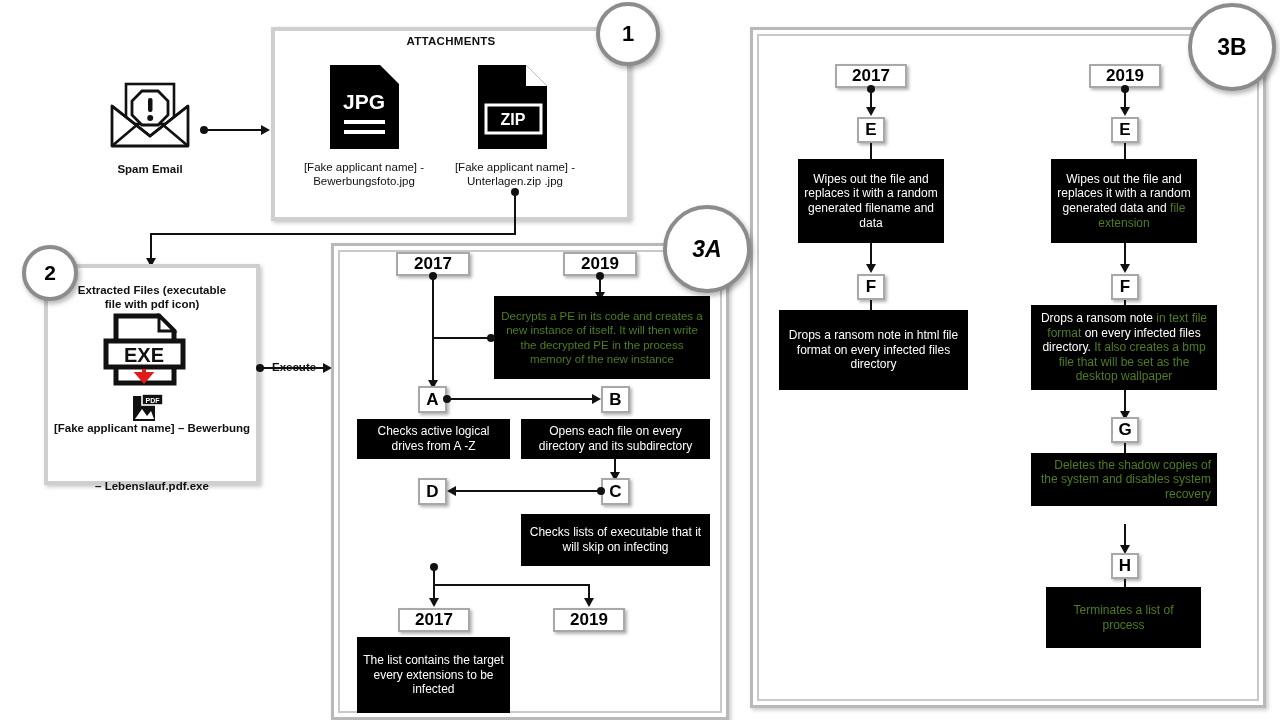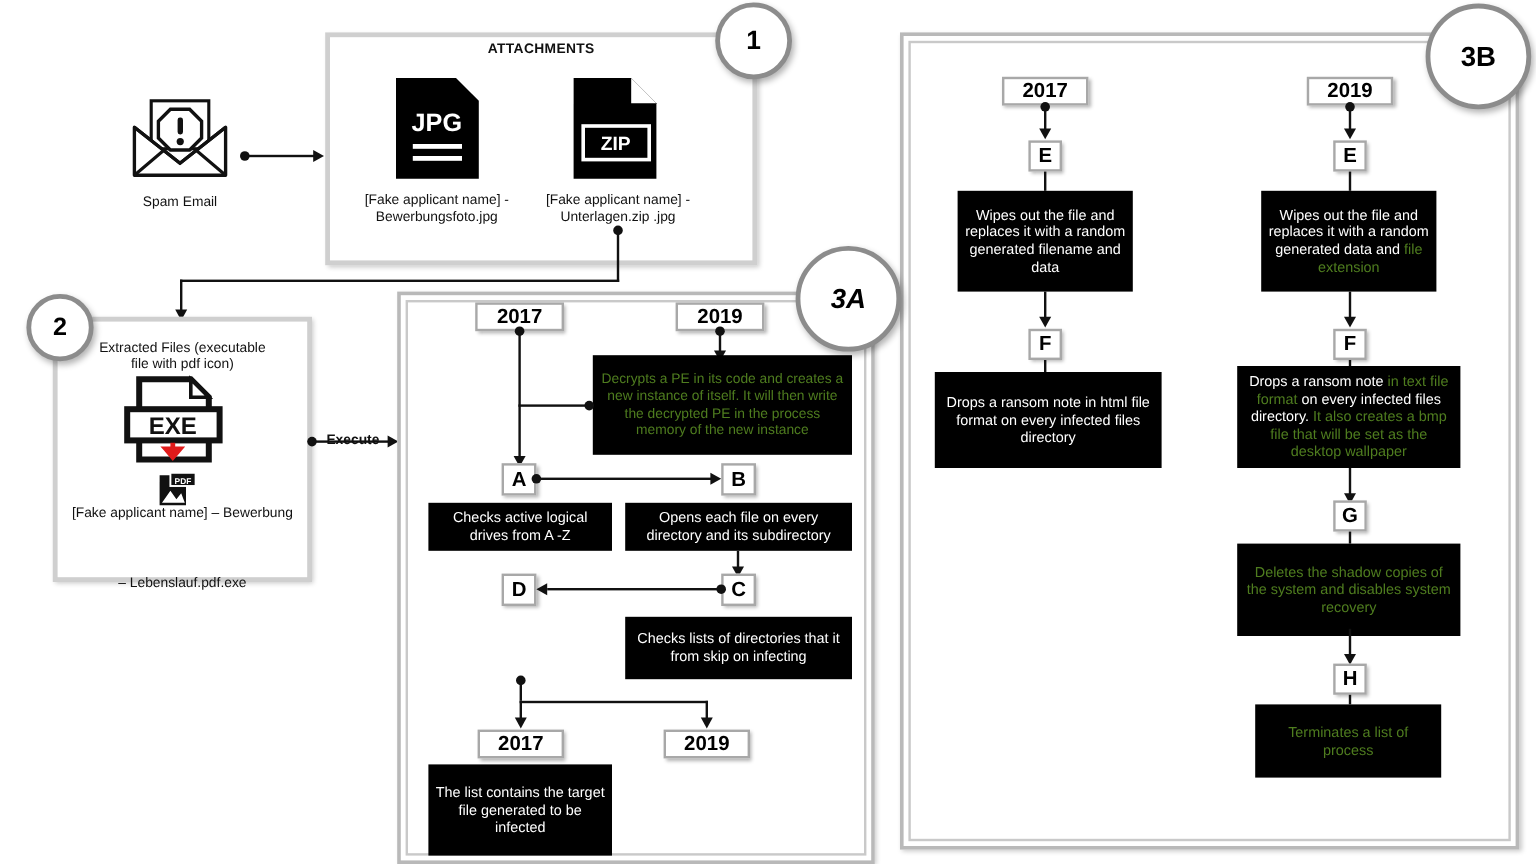--- a/index.html
+++ b/index.html
@@ -44,21 +44,21 @@
   .ln-h{position:absolute;height:2px;background:#111;}
   .dot{position:absolute;width:8px;height:8px;border-radius:50%;background:#111;}
   .arr-d{position:absolute;width:0;height:0;border-left:5px solid transparent;
          border-right:5px solid transparent;border-top:9px solid #111;}
   .arr-r{position:absolute;width:0;height:0;border-top:5px solid transparent;
          border-bottom:5px solid transparent;border-left:9px solid #111;}
   .arr-l{position:absolute;width:0;height:0;border-top:5px solid transparent;
          border-bottom:5px solid transparent;border-right:9px solid #111;}
 
   
-  .cap{position:absolute;text-align:center;font-size:11.5px;line-height:1.25;font-weight:normal;color:#111;}
+  .cap{position:absolute;text-align:center;font-size:11.5px;line-height:1.25;font-weight:bold;color:#111;}
   .cap-n{font-weight:normal;}
   .hdr{position:absolute;text-align:center;font-size:11.5px;font-weight:bold;letter-spacing:.3px;color:#111;}
   .edge-label{position:absolute;font-size:11.5px;font-weight:bold;color:#111;}
 </style>
 </head>
 <body>
 
 <div id="stage">
 
   <div class="panel-single" style="left:271px;top:27px;width:360px;height:194px;"></div>
@@ -188,36 +188,36 @@
   <div class="ln-v" style="left:614px;top:459px;height:16px;"></div>
   <div class="arr-d" style="left:610px;top:472px;"></div>
 
   <div class="letbox" style="left:601px;top:478px;width:29px;height:27px;">C</div>
   <div class="letbox" style="left:418px;top:478px;width:29px;height:27px;">D</div>
   <div class="dot" style="left:597px;top:487px;"></div>
   <div class="ln-h" style="left:456px;top:490px;width:145px;"></div>
   <div class="arr-l" style="left:447px;top:486px;"></div>
 
   <div class="blk" style="left:521px;top:514px;width:189px;height:52px;font-size:12px;">
-    <span>Checks lists of directories that it from skip on infecting</span>
+    <span>Checks lists of executable that it will skip on infecting</span>
   </div>
 
   <div class="dot" style="left:430px;top:563px;"></div>
   <div class="ln-v" style="left:433px;top:566px;height:18px;"></div>
   <div class="ln-h" style="left:433px;top:584px;width:157px;"></div>
   <div class="ln-v" style="left:433px;top:584px;height:17px;"></div>
   <div class="ln-v" style="left:588px;top:584px;height:17px;"></div>
   <div class="arr-d" style="left:429px;top:598px;"></div>
   <div class="arr-d" style="left:584px;top:598px;"></div>
 
   <div class="yearbox" style="left:398px;top:608px;width:72px;height:24px;font-size:17px;">2017</div>
   <div class="yearbox" style="left:553px;top:608px;width:72px;height:24px;font-size:17px;">2019</div>
 
   <div class="blk" style="left:357px;top:637px;width:153px;height:76px;font-size:12px;">
-    <span><span>The list contains the target file generated to be infected</span></span>
+    <span><span>The list contains the target every extensions to be infected</span></span>
   </div>
 
   <div class="panel" style="left:750px;top:27px;width:516px;height:681px;">
     <div class="panel-inner"></div>
   </div>
 
   <div class="badge" style="left:1188px;top:3px;width:80px;height:80px;font-size:23px;">3B</div>
 
   <div class="yearbox" style="left:835px;top:64px;width:72px;height:24px;font-size:17px;">2017</div>
   <div class="dot" style="left:867px;top:85px;"></div>
@@ -262,21 +262,21 @@
   <div class="blk" style="left:1031px;top:305px;width:186px;height:85px;font-size:12px;">
     <span><span>Drops a ransom note </span><span class="grn">in text file format </span><span>on every infected files directory. </span><span class="grn">It also creates a bmp file that will be set as the desktop wallpaper</span></span>
   </div>
 
   <div class="ln-v" style="left:1124px;top:390px;height:23px;"></div>
   <div class="arr-d" style="left:1120px;top:411px;"></div>
 
   <div class="letbox" style="left:1111px;top:417px;width:28px;height:26px;">G</div>
   <div class="ln-v" style="left:1124px;top:443px;height:10px;"></div>
 
-  <div class="blk allgrn" style="left:1031px;top:453px;width:186px;height:77px;font-size:12px;">
+  <div class="blk allgrn" style="left:1031px;top:453px;width:186px;height:53px;font-size:12px;text-align:right;">
     <span><span class="grn">Deletes the shadow copies of the system and disables system recovery</span></span>
   </div>
 
   <div class="ln-v" style="left:1124px;top:524px;height:23px;"></div>
   <div class="arr-d" style="left:1120px;top:545px;"></div>
 
   <div class="letbox" style="left:1111px;top:553px;width:28px;height:26px;">H</div>
   <div class="ln-v" style="left:1124px;top:579px;height:8px;"></div>
 
   <div class="blk allgrn" style="left:1046px;top:587px;width:155px;height:61px;font-size:12px;">

